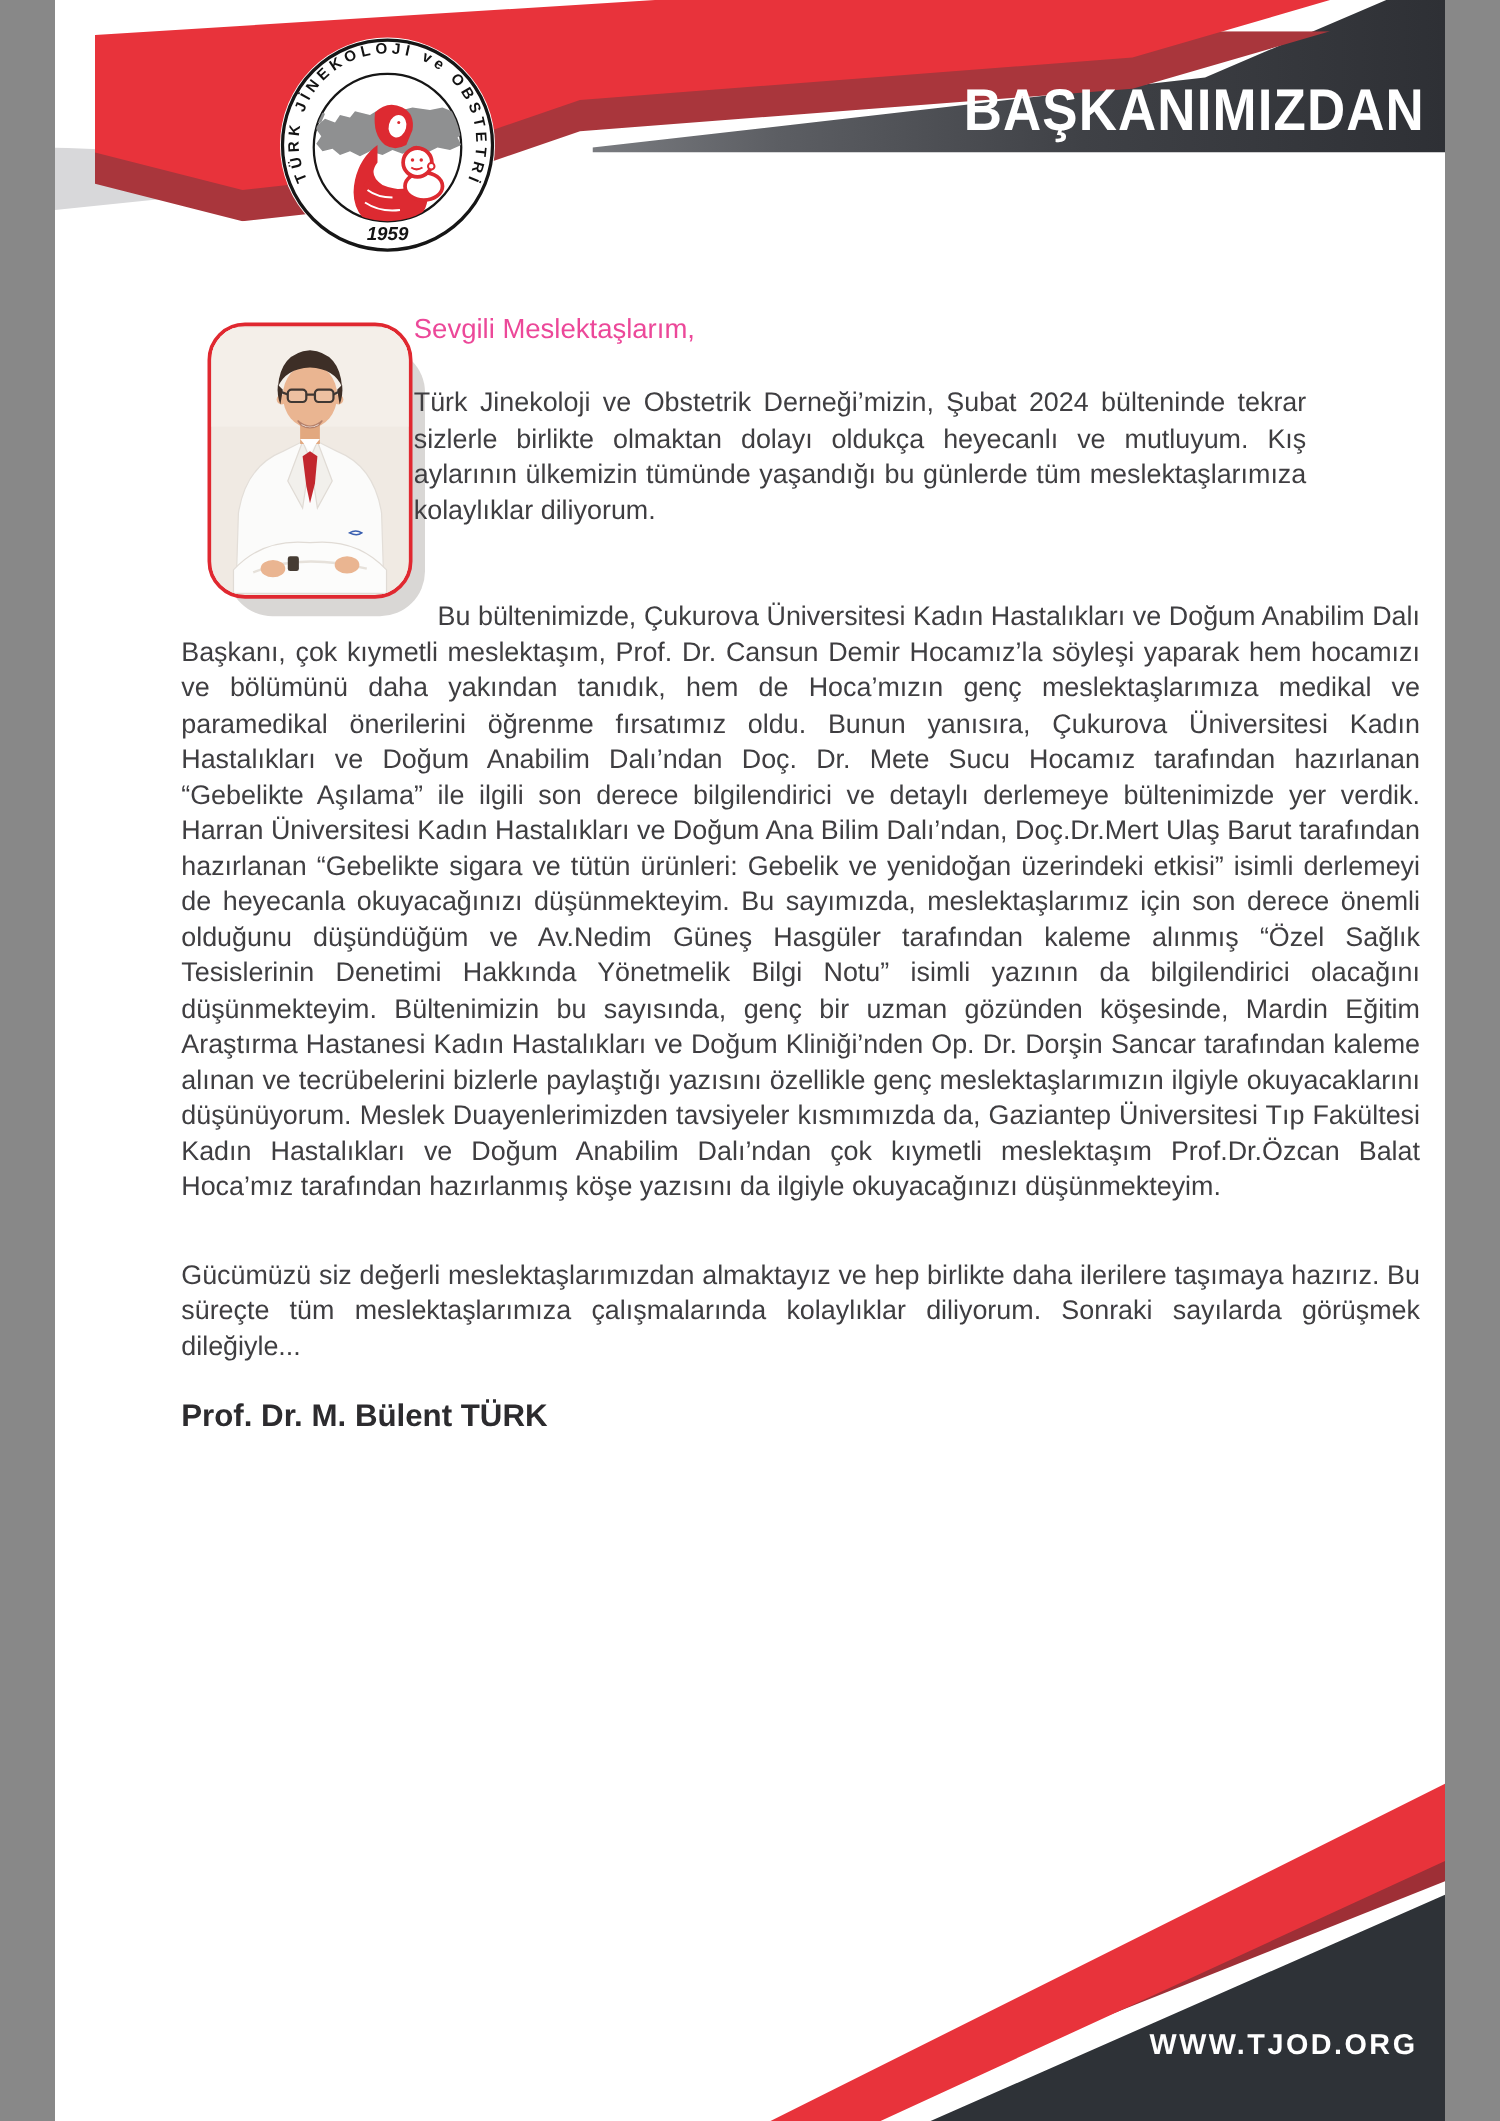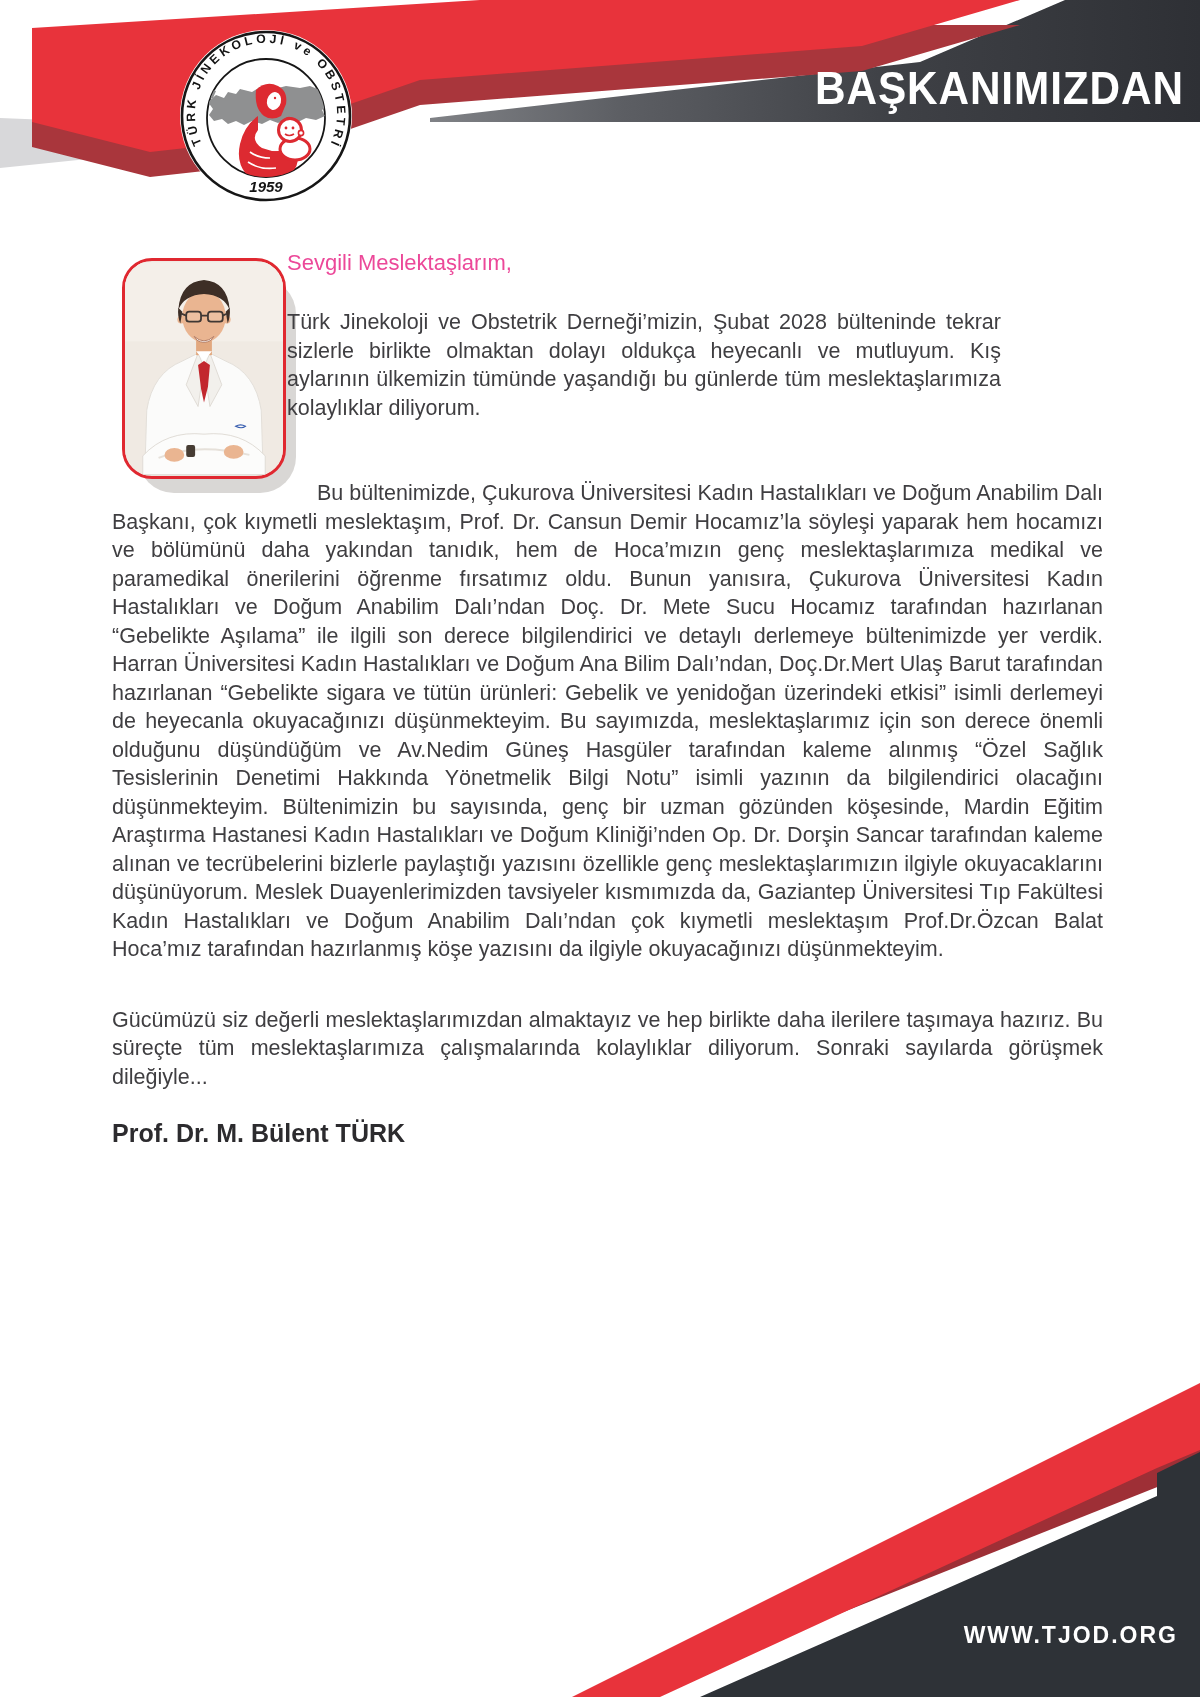--- a/index.html
+++ b/index.html
@@ -1,17 +1,17 @@
 <!DOCTYPE html>
 <html><head>
 <meta charset="utf-8">
 <style>
   html,body{margin:0;padding:0;background:#888;}
   .page{
-    position:relative; width:1200px; height:1697px; margin:0 auto;
+    position:relative; width:1112px; height:1697px; margin:0 auto;
     background:#ffffff; overflow:hidden;
     font-family:"Liberation Sans", sans-serif;
   }
   .layer{position:absolute; inset:0; pointer-events:none;}
 
   
   .h-grayshadow{background:#d8d8da;
     clip-path:polygon(0px 118px, 350px 132px, 0px 168px);}
   .h-bar{
     background:linear-gradient(to right, rgba(255,255,255,0) 0%, rgba(186,187,190,.85) 12%,
@@ -33,21 +33,21 @@
     background:#d9d7d5; border-radius:36px;}
   .photo{position:absolute; left:122px; top:258px; width:158px; height:215px;
     border:3px solid #e02830; border-radius:30px; overflow:hidden; background:#f0eae3;}
   .photo svg{display:block;}
 
   
   .salutation{position:absolute; left:287px; top:250px; margin:0;
     font-size:22px; color:#ec4899;}
   .para{margin:0; text-align:justify; font-size:21.5px; line-height:28.5px; color:#3f3e41;}
   .para1{position:absolute; left:287px; top:308px; width:714px;}
-  .flow{position:absolute; left:112px; top:479px; width:991px;}
+  .flow{position:absolute; left:101px; top:479px; width:991px;}
   .para2{text-indent:205px;}
   .para3{margin-top:42px;}
   .sig-name{margin:28px 0 0 0; font-size:25px; font-weight:bold; color:#2c2b2e;}
   .sig-title{margin:7px 0 0 0; font-size:24px; color:#3f3e41;}
 
   
   .f-maroon{background:#9e2f36;
     clip-path:polygon(600px 1697px, 1200px 1400px, 1200px 1470px, 630px 1697px);}
   .f-dark{background:#2e3237;
     clip-path:polygon(1157px 1473px, 1200px 1452px, 1200px 1697px, 700px 1697px, 1157px 1496px);}
@@ -137,21 +137,21 @@
         <path d="M112 166 q5 -3 10 0 q-4 3 -10 0 Z" fill="none" stroke="#3a5fb0" stroke-width="1.2"></path>
         <path d="M18 215 L18 196 Q42 170 80 174 Q118 170 142 196 L142 215 Z" fill="#fcfcfb" stroke="#e0dbd5"></path>
         <path d="M34 198 Q72 182 126 195" stroke="#e6e1da" stroke-width="2" fill="none"></path>
         <ellipse cx="50" cy="195" rx="10" ry="7" fill="#eab591"></ellipse>
         <ellipse cx="110" cy="192" rx="10" ry="7" fill="#eab591"></ellipse>
         <rect x="62" y="185" width="9" height="12" rx="2" fill="#463c33"></rect>
       </svg>
     </figure>
 
     <p class="salutation">Sevgili Meslektaşlarım,</p>
-    <p class="para para1">Türk Jinekoloji ve Obstetrik Derneği’mizin, Şubat 2028 bülteninde tekrar sizlerle birlikte olmaktan dolayı oldukça heyecanlı ve mutluyum. Kış aylarının ülkemizin tümünde yaşandığı bu günlerde tüm meslektaşlarımıza kolaylıklar diliyorum.</p>
+    <p class="para para1">Türk Jinekoloji ve Obstetrik Derneği’mizin, Şubat 2024 bülteninde tekrar sizlerle birlikte olmaktan dolayı oldukça heyecanlı ve mutluyum. Kış aylarının ülkemizin tümünde yaşandığı bu günlerde tüm meslektaşlarımıza kolaylıklar diliyorum.</p>
 
     <div class="flow">
       <p class="para para2">Bu bültenimizde, Çukurova Üniversitesi Kadın Hastalıkları ve Doğum Anabilim Dalı Başkanı, çok kıymetli meslektaşım, Prof. Dr. Cansun Demir Hocamız’la söyleşi yaparak hem hocamızı ve bölümünü daha yakından tanıdık, hem de Hoca’mızın genç meslektaşlarımıza medikal ve paramedikal önerilerini öğrenme fırsatımız oldu. Bunun yanısıra, Çukurova Üniversitesi Kadın Hastalıkları ve Doğum Anabilim Dalı’ndan Doç. Dr. Mete Sucu Hocamız tarafından hazırlanan “Gebelikte Aşılama” ile ilgili son derece bilgilendirici ve detaylı derlemeye bültenimizde yer verdik. Harran Üniversitesi Kadın Hastalıkları ve Doğum Ana Bilim Dalı’ndan, Doç.Dr.Mert Ulaş Barut tarafından hazırlanan “Gebelikte sigara ve tütün ürünleri: Gebelik ve yenidoğan üzerindeki etkisi” isimli derlemeyi de heyecanla okuyacağınızı düşünmekteyim. Bu sayımızda, meslektaşlarımız için son derece önemli olduğunu düşündüğüm ve Av.Nedim Güneş Hasgüler tarafından kaleme alınmış “Özel Sağlık Tesislerinin Denetimi Hakkında Yönetmelik Bilgi Notu” isimli yazının da bilgilendirici olacağını düşünmekteyim. Bültenimizin bu sayısında, genç bir uzman gözünden köşesinde, Mardin Eğitim Araştırma Hastanesi Kadın Hastalıkları ve Doğum Kliniği’nden Op. Dr. Dorşin Sancar tarafından kaleme alınan ve tecrübelerini bizlerle paylaştığı yazısını özellikle genç meslektaşlarımızın ilgiyle okuyacaklarını düşünüyorum. Meslek Duayenlerimizden tavsiyeler kısmımızda da, Gaziantep Üniversitesi Tıp Fakültesi Kadın Hastalıkları ve Doğum Anabilim Dalı’ndan çok kıymetli meslektaşım Prof.Dr.Özcan Balat Hoca’mız tarafından hazırlanmış köşe yazısını da ilgiyle okuyacağınızı düşünmekteyim.</p>
       <p class="para para3">Gücümüzü siz değerli meslektaşlarımızdan almaktayız ve hep birlikte daha ilerilere taşımaya hazırız. Bu süreçte tüm meslektaşlarımıza çalışmalarında kolaylıklar diliyorum. Sonraki sayılarda görüşmek dileğiyle...</p>
       <p class="sig-name">Prof. Dr. M. Bülent TÜRK</p>
     </div>
   </main>
 
   <footer>
     <div class="layer f-maroon"></div>

